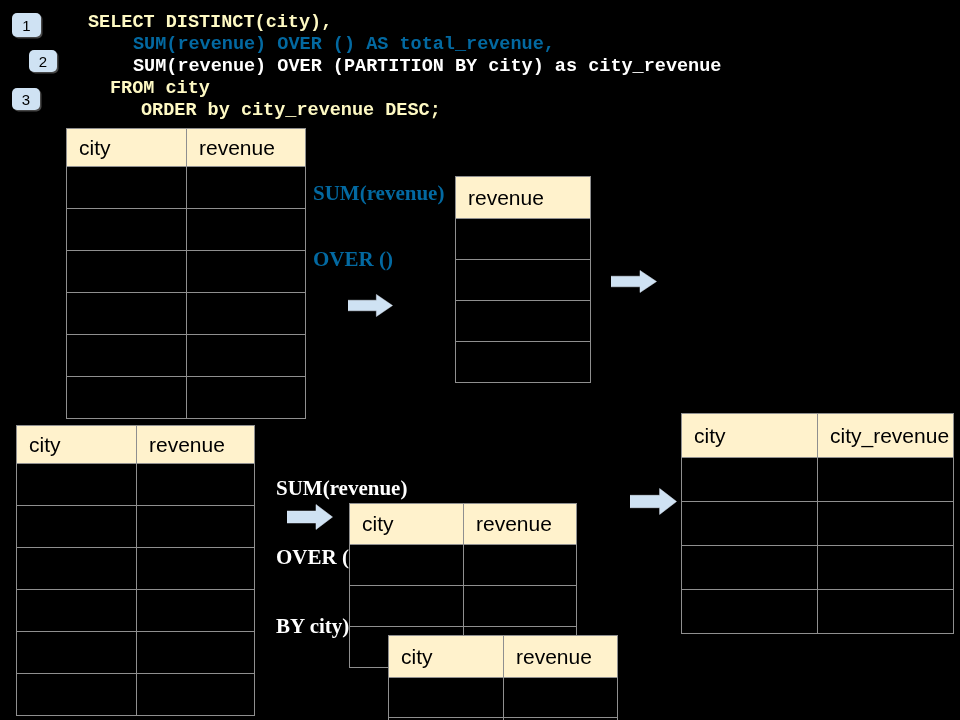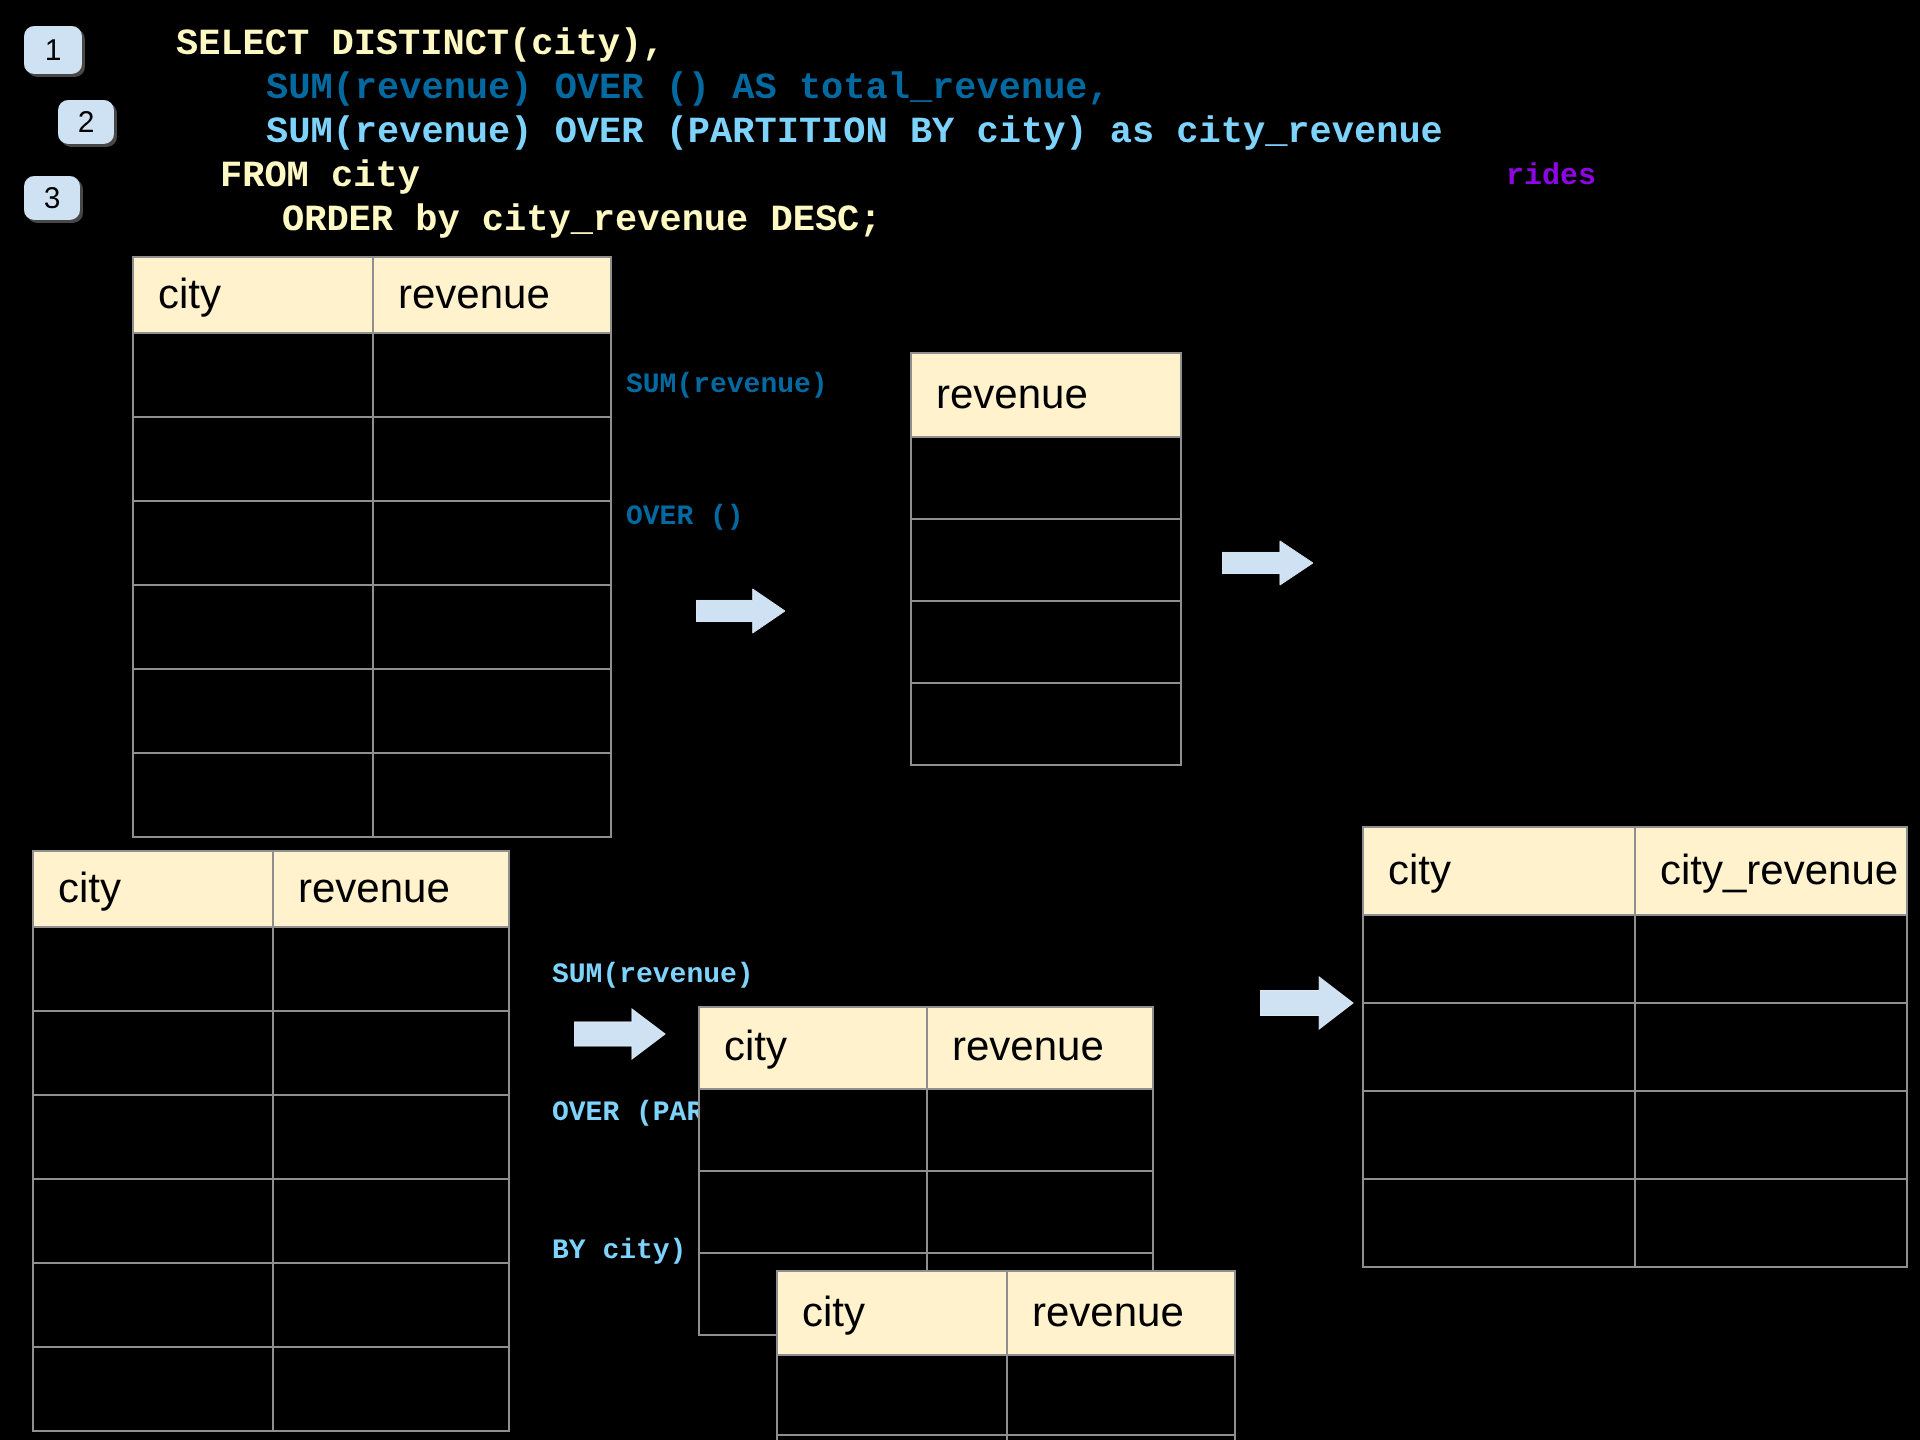--- a/index.html
+++ b/index.html
@@ -10,30 +10,30 @@
   }
 
   
   .code{
     position:absolute;white-space:pre;
     font-family:"Liberation Mono", monospace;
     font-weight:bold;font-size:18.5px;line-height:22px;
   }
   .purple{color:#fef9c3;}
   .red{color:#0369a1;}
-  .green{color:#7dd3fc;}
+  .green{color:#ffffff;}
   .note{
     position:absolute;white-space:pre;
     font-family:"Liberation Mono", monospace;
     font-weight:bold;font-size:15px;line-height:22px;color:#8f06e4;
   }
   .ann{
     position:absolute;white-space:pre;
-    font-family:Liberation Mono, monospace;
-    font-weight:bold;font-size:14px;line-height:22px;
+    font-family:Liberation Serif, serif;
+    font-weight:bold;font-size:21px;line-height:22px;
   }
   .ann3{line-height:23px;}
 
   
   .badge{
     position:absolute;background:#cfe2f3;border-radius:5px;
     color:#000;font-size:15px;display:flex;align-items:center;justify-content:center;
     box-shadow:1.5px 1.5px 0 rgba(255,255,255,0.28);
   }
 
@@ -64,21 +64,20 @@
 
 <div>
   <div class="code purple" style="left:88px;top:12px;">SELECT DISTINCT(city),</div>
   <div class="code red" style="left:133px;top:34px;">SUM(revenue) OVER () AS total_revenue,</div>
   <div class="code green" style="left:133px;top:56px;">SUM(revenue) OVER (PARTITION BY city) as city_revenue</div>
   <div class="code purple" style="left:110px;top:78px;">FROM city</div>
   <div class="code purple" style="left:110px;top:100px;margin-left:31px;">ORDER by city_revenue DESC;</div>
 </div>
 
 <div class="note" style="left:753px;top:34px;">
-  <div>rides</div>
 </div>
 
 <div class="ann red" style="left:313px;top:138px;">
   <div>SUM(revenue)</div>
   <div>OVER ()</div>
 </div>
 
 <div class="ann ann3 green" style="left:276px;top:431px;">
   <div>SUM(revenue)</div>
   <div>OVER (PARTITION</div>

